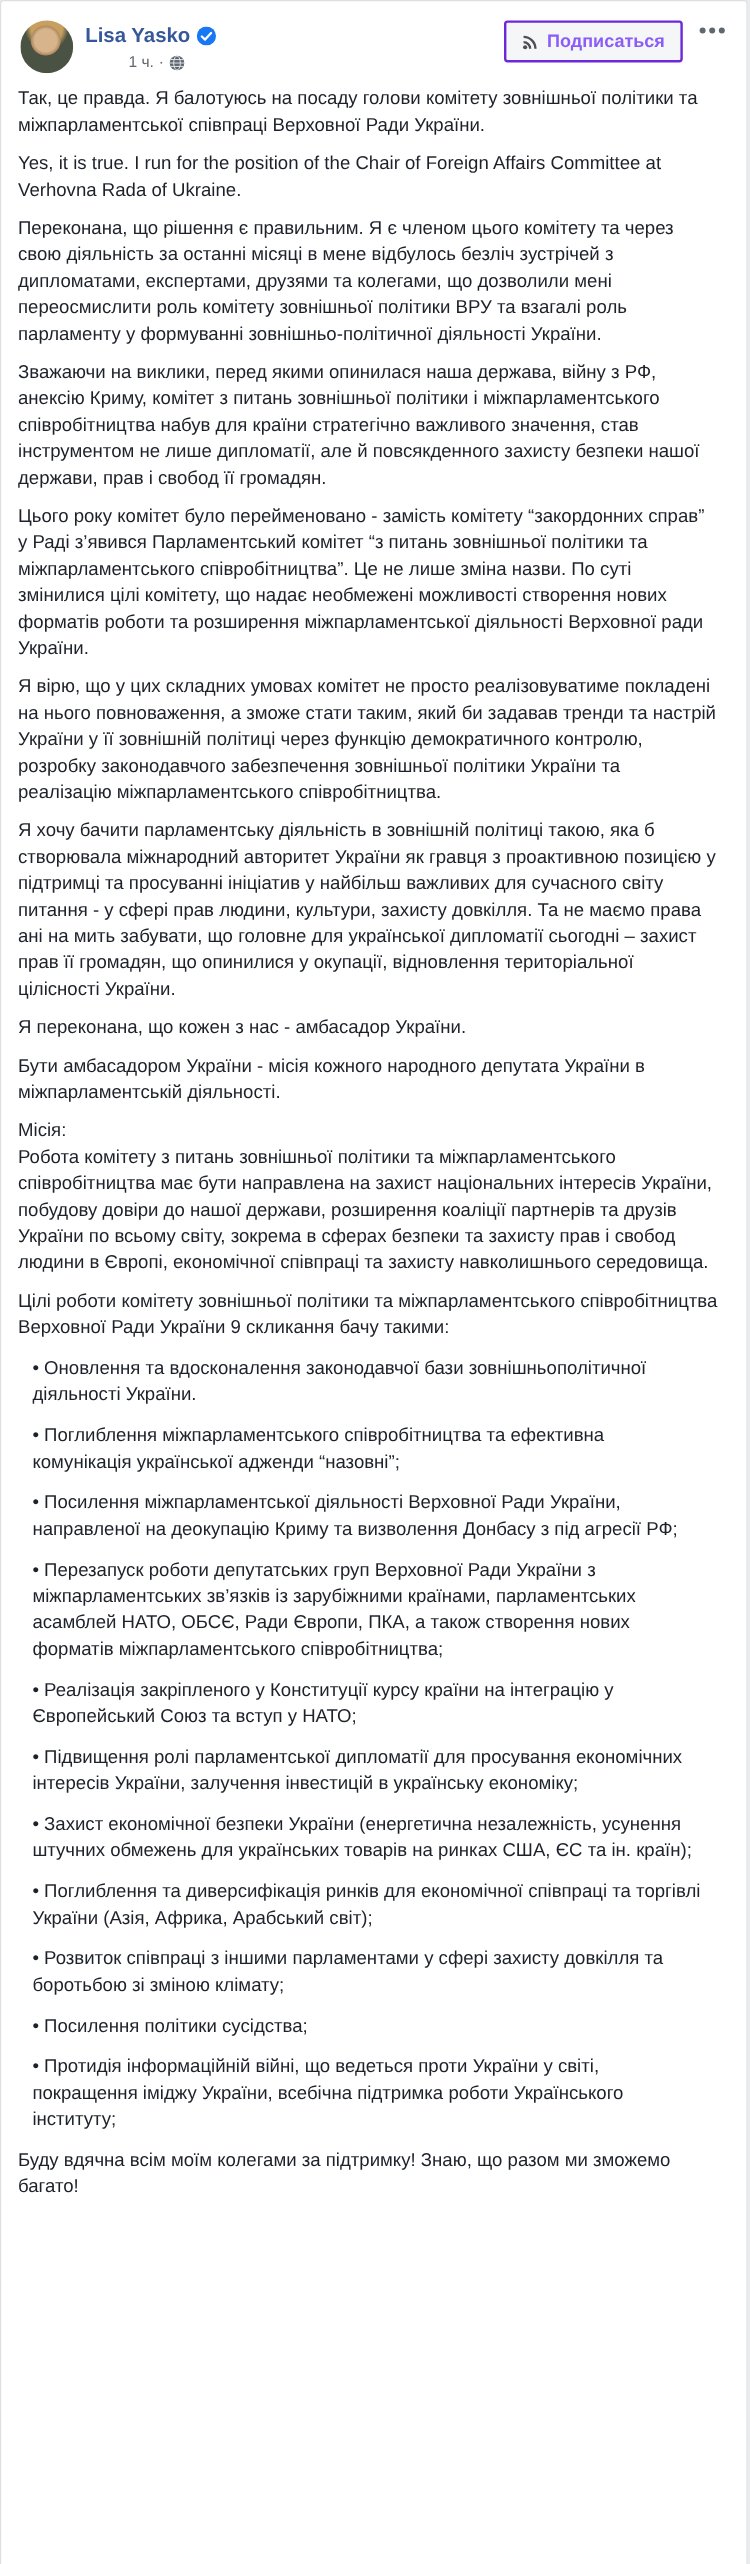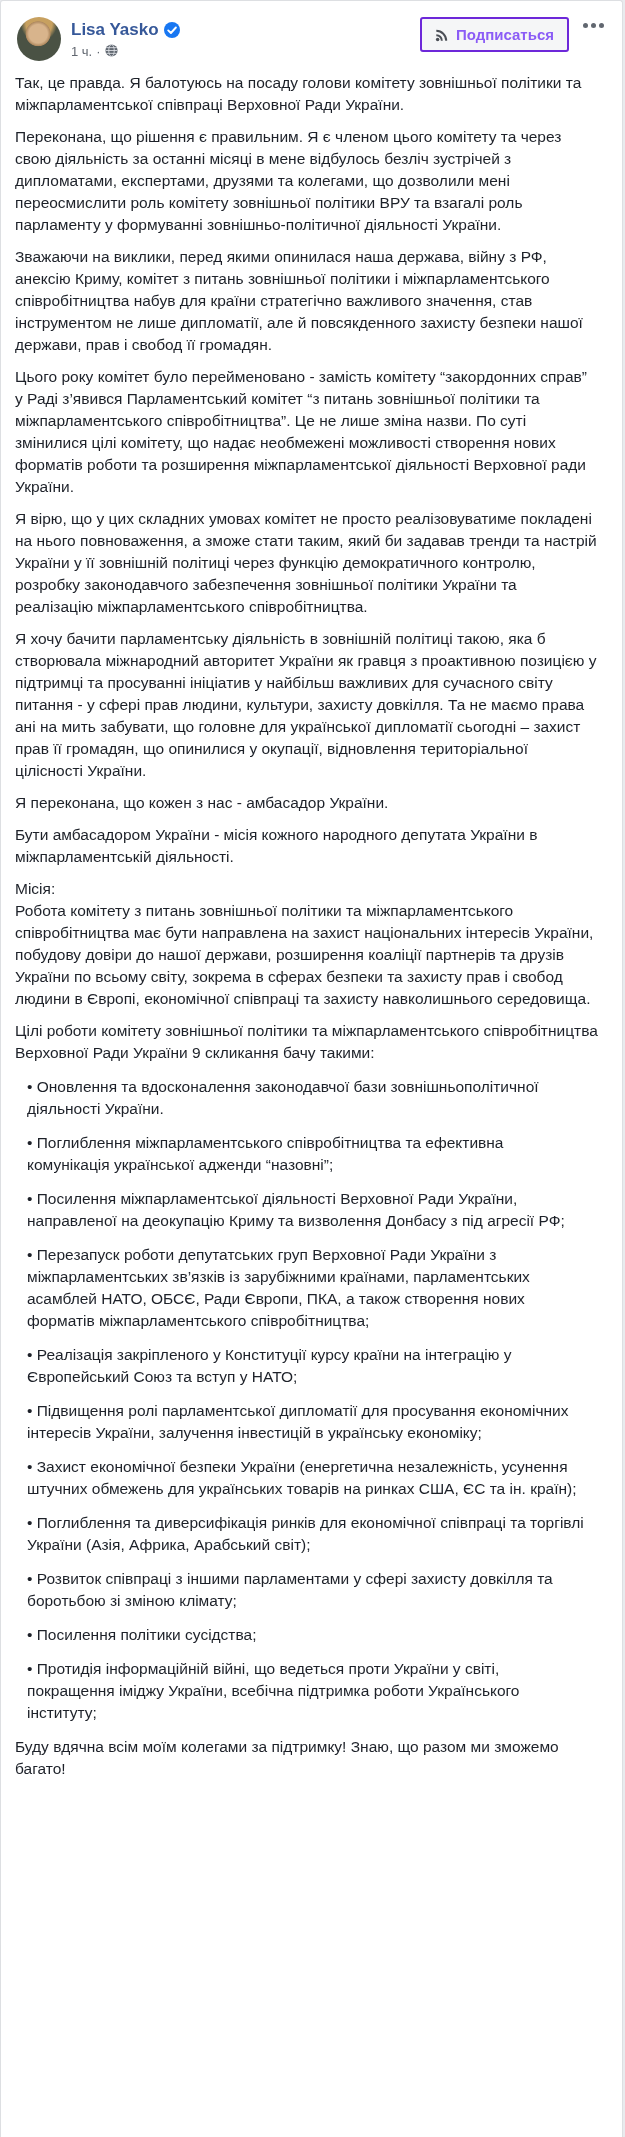--- a/index.html
+++ b/index.html
@@ -34,22 +34,22 @@
   .name {
     color:#365899;
     font-weight:bold;
     font-size:17px;
     text-decoration:none;
     cursor:pointer;
     line-height:1.15;
   }
   .verified { width:16px; height:16px; display:inline-block; }
   .meta-row {
-    display:flex; align-items:flex-start; gap:4px;
-    color:#616770; font-size:13px; margin-top:4px;
+    display:flex; align-items:flex-end; gap:4px;
+    color:#616770; font-size:13px; margin-top:4px;margin-left:36px;
   }
   .meta-row .dot { color:#616770; }
   .globe { width:13px; height:13px; display:inline-block; }
   .header-actions { margin-left:auto; display:flex; align-items:flex-start; gap:12px; }
   .follow-btn {
     display:flex; align-items:center; gap:7px;
     background:#f5f6f7;
     border:2px solid #6d28d9;
     border-radius:3px;
     padding:7px 13px;
@@ -133,20 +133,21 @@
       <button class="more-btn" aria-label="options">
         <i></i>
           <i></i>
           <i></i>
       </button>
     </div>
   </div>
 
   <div class="post-body">
     <p>Так, це правда. Я балотуюсь на посаду голови комітету зовнішньої політики та міжпарламентської співпраці Верховної Ради України.</p>
+    <p>Yes, it is true. I run for the position of the Chair of Foreign Affairs Committee at Verhovna Rada of Ukraine.</p>
     <p>Переконана, що рішення є правильним. Я є членом цього комітету та через свою діяльність за останні місяці в мене відбулось безліч зустрічей з дипломатами, експертами, друзями та колегами, що дозволили мені переосмислити роль комітету зовнішньої політики ВРУ та взагалі роль парламенту у формуванні зовнішньо-політичної діяльності України.</p>
     <p>Зважаючи на виклики, перед якими опинилася наша держава, війну з РФ, анексію Криму, комітет з питань зовнішньої політики і міжпарламентського співробітництва набув для країни стратегічно важливого значення, став інструментом не лише дипломатії, але й повсякденного захисту безпеки нашої держави, прав і свобод її громадян.</p>
     <p>Цього року комітет було перейменовано - замість комітету “закордонних справ” у Раді з’явився Парламентський комітет “з питань зовнішньої політики та міжпарламентського співробітництва”. Це не лише зміна назви. По суті змінилися цілі комітету, що надає необмежені можливості створення нових форматів роботи та розширення міжпарламентської діяльності Верховної ради України.</p>
     <p>Я вірю, що у цих складних умовах комітет не просто реалізовуватиме покладені на нього повноваження, а зможе стати таким, який би задавав тренди та настрій України у її зовнішній політиці через функцію демократичного контролю, розробку законодавчого забезпечення зовнішньої політики України та реалізацію міжпарламентського співробітництва.</p>
     <p>Я хочу бачити парламентську діяльність в зовнішній політиці такою, яка б створювала міжнародний авторитет України як гравця з проактивною позицією у підтримці та просуванні ініціатив у найбільш важливих для сучасного світу питання - у сфері прав людини, культури, захисту довкілля. Та не маємо права ані на мить забувати, що головне для української дипломатії сьогодні – захист прав її громадян, що опинилися у окупації, відновлення територіальної цілісності України.</p>
     <p>Я переконана, що кожен з нас - амбасадор України.</p>
     <p>Бути амбасадором України - місія кожного народного депутата України в міжпарламентській діяльності.</p>
     <p>Місія:
 Робота комітету з питань зовнішньої політики та міжпарламентського співробітництва має бути направлена на захист національних інтересів України, побудову довіри до нашої держави, розширення коаліції партнерів та друзів України по всьому світу, зокрема в сферах безпеки та захисту прав і свобод людини в Європі, економічної співпраці та захисту навколишнього середовища.</p>
     <p>Цілі роботи комітету зовнішньої політики та міжпарламентського співробітництва Верховної Ради України 9 скликання бачу такими:</p>

